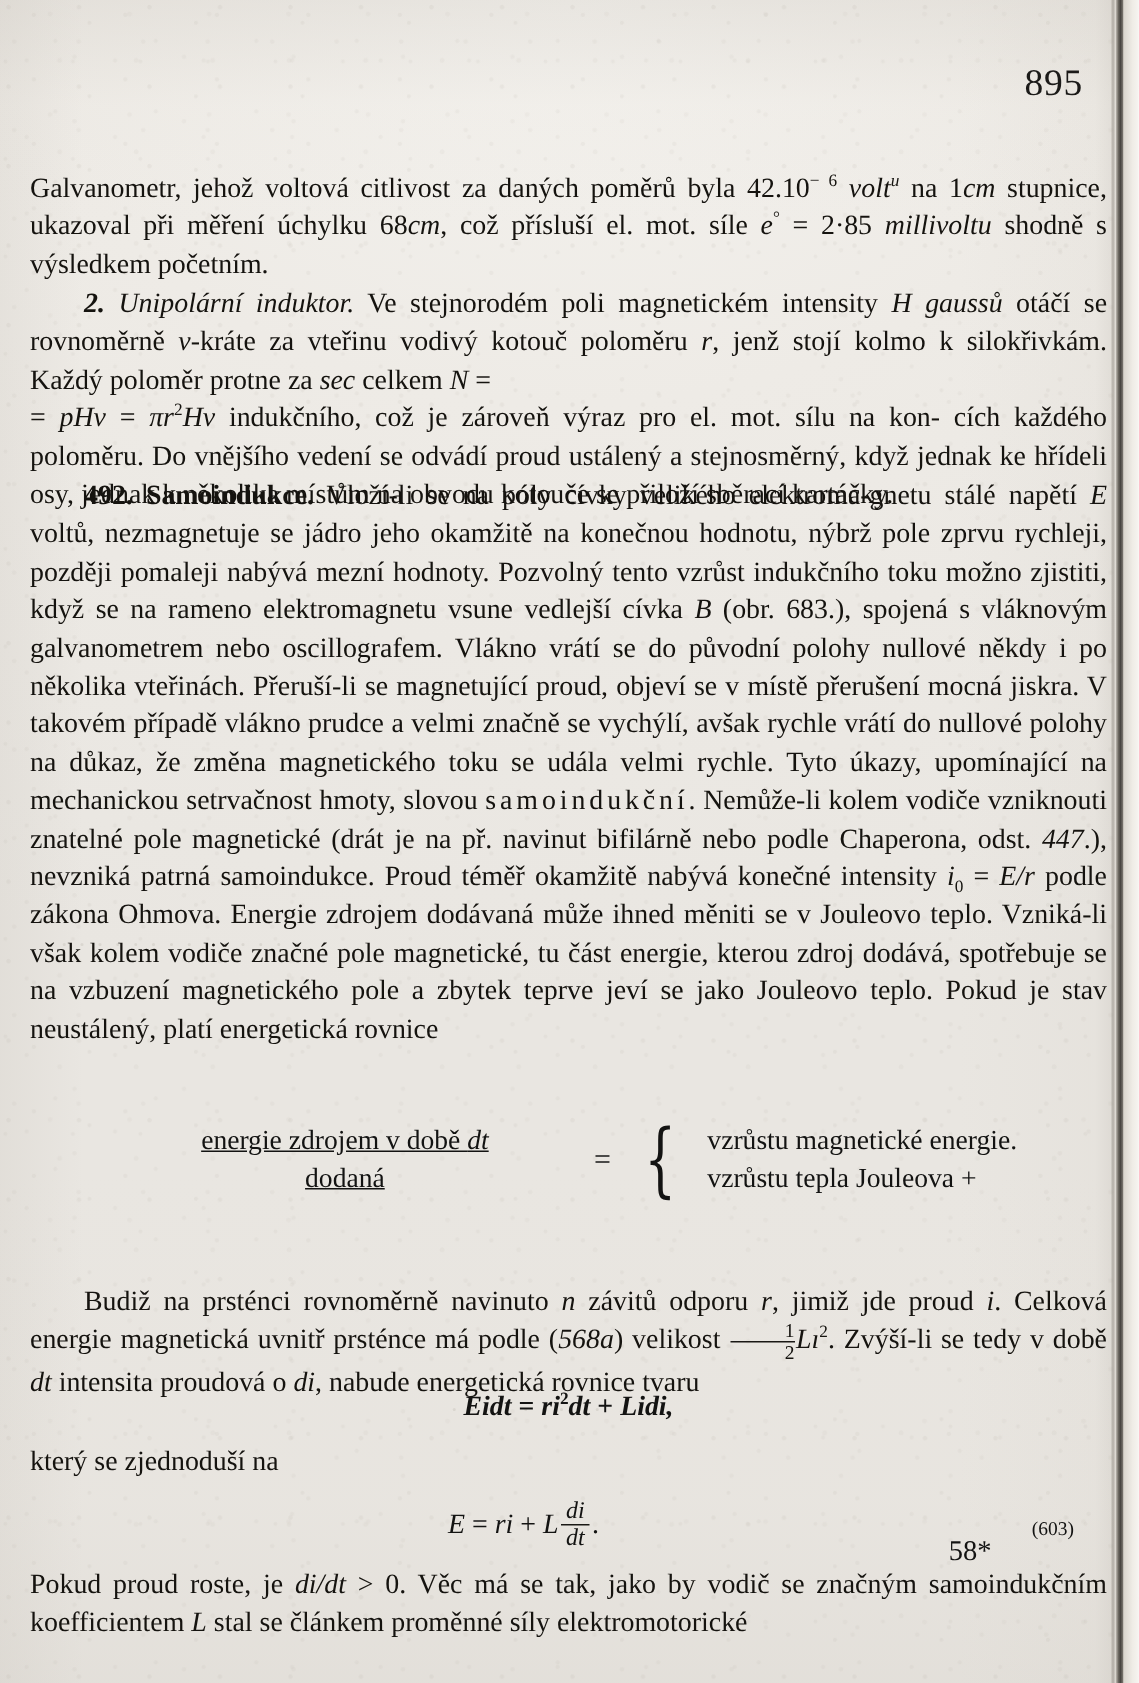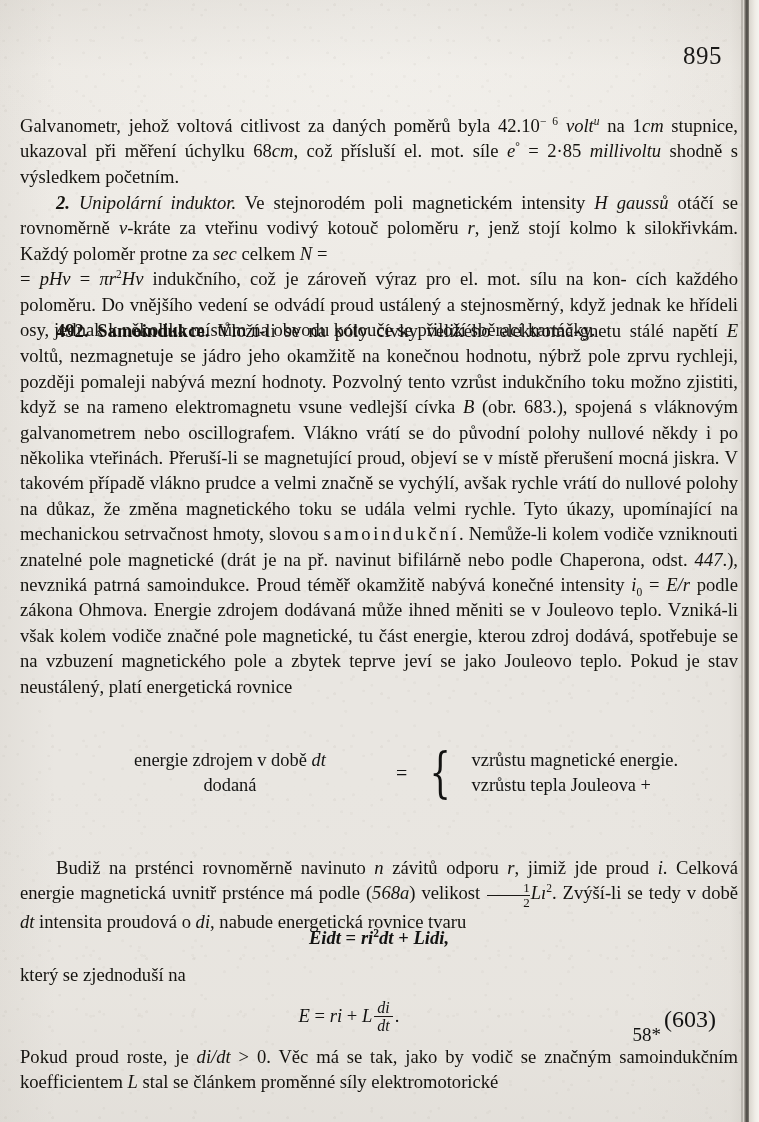--- a/index.html
+++ b/index.html
@@ -145,35 +145,36 @@
 
   
   .eq-center {
     text-align: center;
     font-size: 18.6px;
     line-height: 26px;
   }
   .eq-num {
     position: absolute;
     right: 22px;
-    font-size: 24px;
+    font-size: 13px;
   }
 
   
   .brace-eq {
     display: flex;
     align-items: center;
     justify-content: center;
     gap: 14px;
     font-size: 18.4px;
     line-height: 25px;
   }
   .brace-left-col {
     text-align: center;
     min-width: 300px;
+    text-decoration: underline;
   }
   .brace-eq .eqsign {
     font-size: 20px;
     padding: 0 2px;
   }
   .brace-glyph {
     font-size: 54px;
     line-height: 44px;
     font-family: "DejaVu Serif", serif;
     transform: scaleX(.62);

